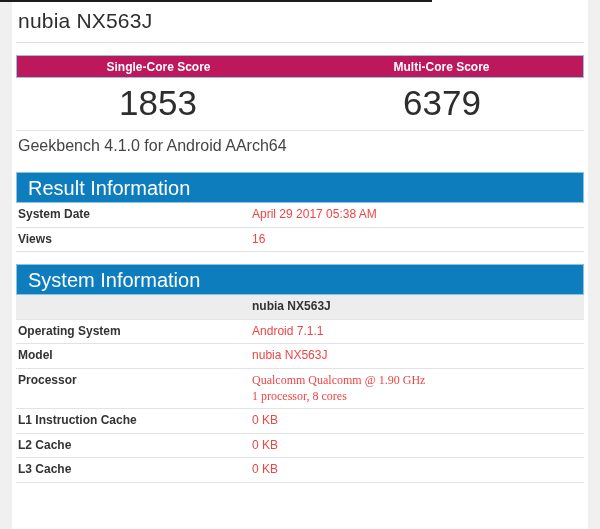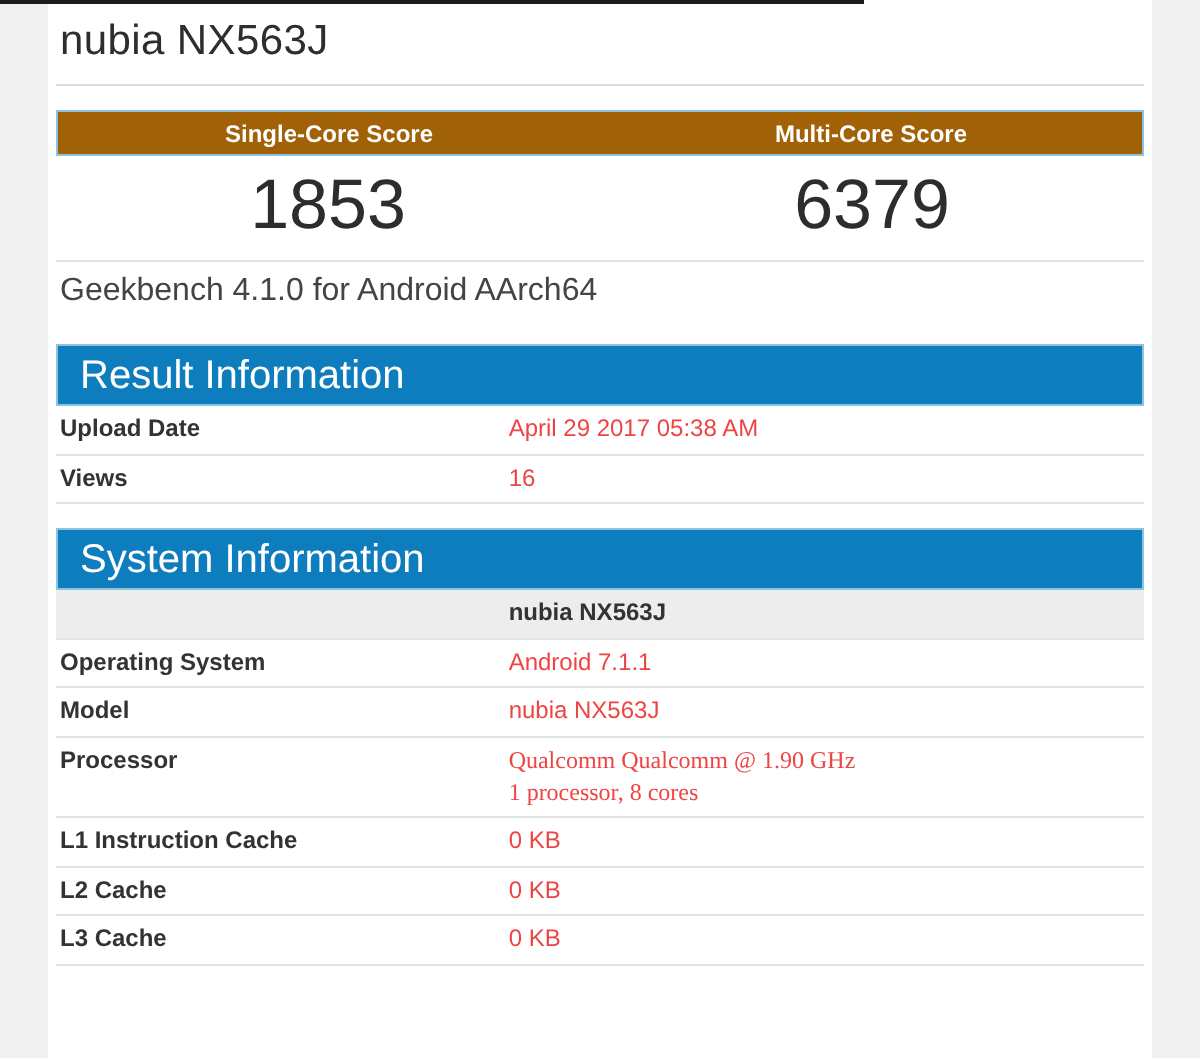--- a/index.html
+++ b/index.html
@@ -12,42 +12,42 @@
     font-family: "Liberation Sans", "DejaVu Sans", sans-serif;
     color: #333;
   }
   .top-artifact {
     position: absolute;
     top: 0; left: 0;
     width: 432px; height: 2px;
     background: #1c1c1c;
   }
   .page {
-    margin: 0 24px;
+    margin: 0 12px;
     background: #ffffff;
     height: 529px;
     padding: 0 4px;
     box-sizing: border-box;
   }
   .page-title {
     font-size: 21px;
     font-weight: 400;
     color: #2e2e2e;
     margin: 0;
     padding: 9px 2px 0 2px;
     letter-spacing: 0.2px;
   }
   .title-rule {
     border: none;
     border-top: 1px solid #dddddd;
     margin: 9px 0 12px 0;
   }
   .score-banner {
     display: flex;
-    background: #a16207;
+    background: #be185d;
     border: 1px solid #8cc3e0;
     height: 21px;
     align-items: center;
   }
   .score-head {
     flex: 1;
     text-align: center;
     color: #ffffff;
     font-size: 12px;
     font-weight: 700;
@@ -129,21 +129,21 @@
   <div class="score-values">
     <div class="score-num">1853</div>
     <div class="score-num">6379</div>
   </div>
   <div class="caption">Geekbench 4.1.0 for Android AArch64</div>
 
   <div class="section-bar">Result Information</div>
   <table class="info-table result-table">
     <tbody>
         <tr>
-      <td class="lbl">Upload Date</td>
+      <td class="lbl">System Date</td>
       <td class="val">April 29 2017 05:38 AM</td>
     </tr>
     <tr>
       <td class="lbl">Views</td>
       <td class="val">16</td>
     </tr>
   </tbody>
     </table>
 
   <div class="section-bar">System Information</div>

